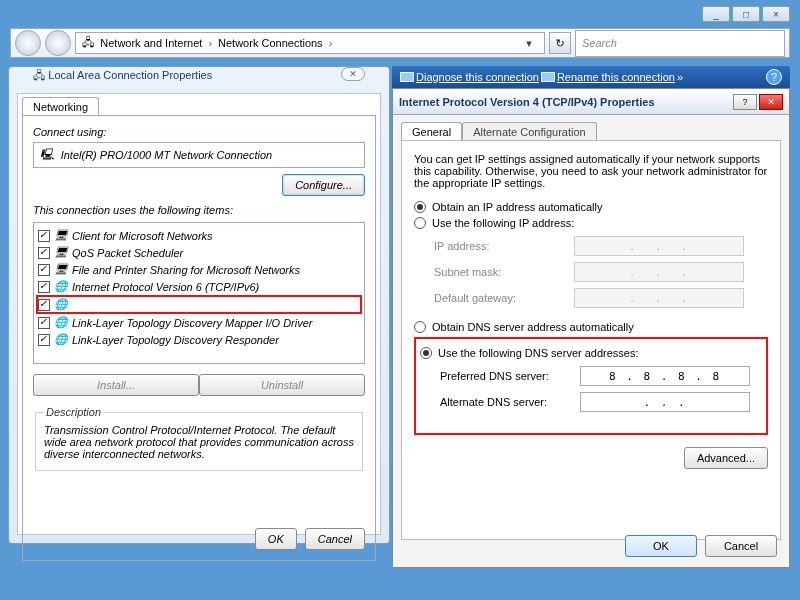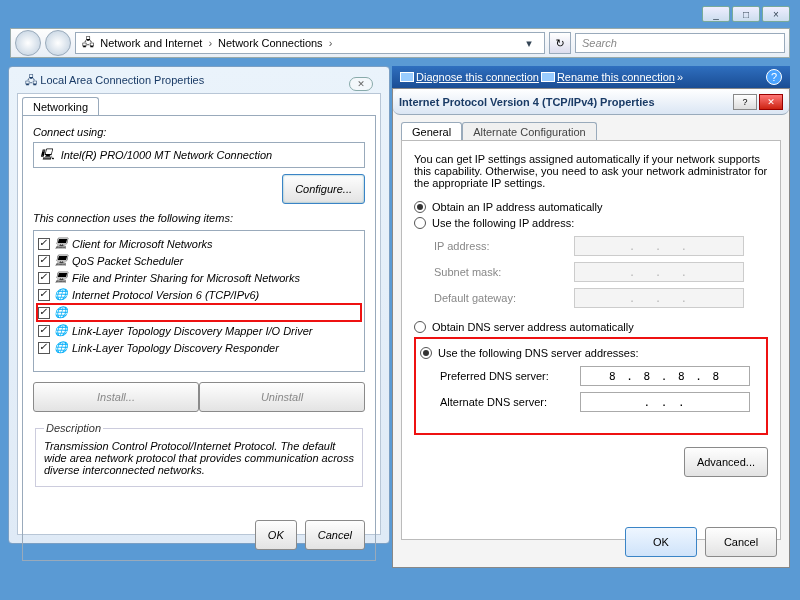--- a/index.html
+++ b/index.html
@@ -19,30 +19,30 @@
   .navbar {
     position:absolute; left:10px; right:10px; top:28px; height:30px;
     background:linear-gradient(#fdfdfd,#e8eef6); border:1px solid #9aa;
     display:flex; align-items:center; padding:0 4px; gap:4px;
   }
   .nav-circ { width:26px; height:26px; border-radius:50%; background:radial-gradient(#fff,#bcd); border:1px solid #9ab; }
   .addr { flex:1; display:flex; align-items:center; gap:6px; padding:0 6px; background:#fff; height:22px; border:1px solid #9ab; }
   .addr .sep::after { content:"›"; color:#555; }
   .addr-drop { width:18px; text-align:center; color:#345; }
   .refresh { width:22px; height:22px; border:1px solid #9ab; background:linear-gradient(#fff,#dde); display:flex; align-items:center; justify-content:center; }
-  .search { width:210px; height:20px; border:1px solid #9ab; background:#fff; display:flex; align-items:center; padding:0 6px; color:#888; font-style:italic; }
+  .search { width:210px; height:27px; border:1px solid #9ab; background:#fff; display:flex; align-items:center; padding:0 6px; color:#888; font-style:italic; }
 
   
   .lan {
     position:absolute; left:8px; top:66px; width:382px; height:478px;
     background:linear-gradient(#eaf3fb,#dfeaf6); border:1px solid #7a9fc4; border-radius:4px;
   }
   .lan-title {
-    height:24px; display:flex; align-items:flex-end; justify-content:space-between;
-    padding:0 16px; color:#1a3b66; font-weight:400;gap:28px;
+    height:24px; display:flex; align-items:flex-start; justify-content:space-between;
+    padding:0 24px; color:#1a3b66; font-weight:400;gap:28px;
   }
   .close-oval { width:24px; height:14px; border:1px solid #8aa; border-radius:7px; background:#f3f7fb; display:flex; align-items:center; justify-content:center; font-size:9px; color:#666; }
 
   .lan-inner {
     position:absolute; left:8px; right:8px; top:26px; bottom:8px;
     background:#fff; border:1px solid #b8c6d6;
   }
   .tabs { display:flex; margin-top:2px; margin-left:4px;text-align:right; }
   .tab {
     padding:3px 10px; border:1px solid #9ab; border-bottom:none; background:#fff;
@@ -50,21 +50,21 @@
   }
   .tab.inactive { background:#f0f0f0; color:#444; }
   .tabbody {
     border:1px solid #9ab; margin:0 4px 4px 4px; padding:10px; height:446px; position:relative;font-style:italic;
   }
 
   .adapter-box {
     margin-top:4px; border:1px solid #9ab; background:#fff; height:26px; display:flex; align-items:center; padding:0 6px; gap:6px;
   }
   .btn {
-    height:30px; padding:0 12px; border:1px solid #8a8a8a; background:linear-gradient(#fefefe,#e3e3e3);
+    height:22px; padding:0 12px; border:1px solid #8a8a8a; background:linear-gradient(#fefefe,#e3e3e3);
     border-radius:3px; display:inline-flex; align-items:center; cursor:default;
   }
   .btn.default { border:1px solid #3a84c6; box-shadow:0 0 2px #6ab inset; }
   .cfg-row { display:flex; justify-content:flex-end; margin-top:6px; }
 
   .items-box {
     margin-top:6px; border:1px solid #9ab; height:142px; padding:4px 2px; overflow:hidden;
   }
   .item-row { display:flex; align-items:center; gap:4px; height:17px; padding:0 2px; }
   .item-row.hl { border:2px solid #e11; padding:0; height:19px; }
@@ -91,21 +91,21 @@
   .bb-ico { width:14px; height:10px; background:#9cf; border:1px solid #fff; }
   .bluebar .help { margin-left:auto; width:16px; height:16px; border-radius:50%; background:#4aa3ff; border:1px solid #fff; text-align:center; line-height:14px; }
 
   
   .ipv4 {
     position:absolute; left:392px; top:88px; width:398px; height:480px;
     background:#f4f4f4; border:1px solid #888;
   }
   .ipv4-titlebar {
     height:26px; background:linear-gradient(#fff,#dbe6f4); display:flex; align-items:center;
-    padding:0 6px; justify-content:space-between; border-bottom:1px solid #9ab;border-radius:7px;
+    padding:0 6px; justify-content:space-between; border-bottom:1px solid #9ab;
   }
   .winbtns { display:flex; gap:2px; }
   .wb { width:24px; height:16px; border:1px solid #888; background:linear-gradient(#fefefe,#ddd); font-size:9px; display:flex; align-items:center; justify-content:center; }
   .wb.close { background:linear-gradient(#f77,#c21); color:#fff; border-color:#900; }
 
   .ipv4-tabs { display:flex; margin:6px 0 0 8px; }
   .ipv4-body { border:1px solid #bbb; margin:0 8px 8px 8px; background:#fff; height:400px; padding:12px; position:relative; }
 
   .radio { display:flex; align-items:center; gap:6px; margin:4px 0; }
   .r { width:12px; height:12px; border:1px solid #555; border-radius:50%; background:#fff; position:relative; }

